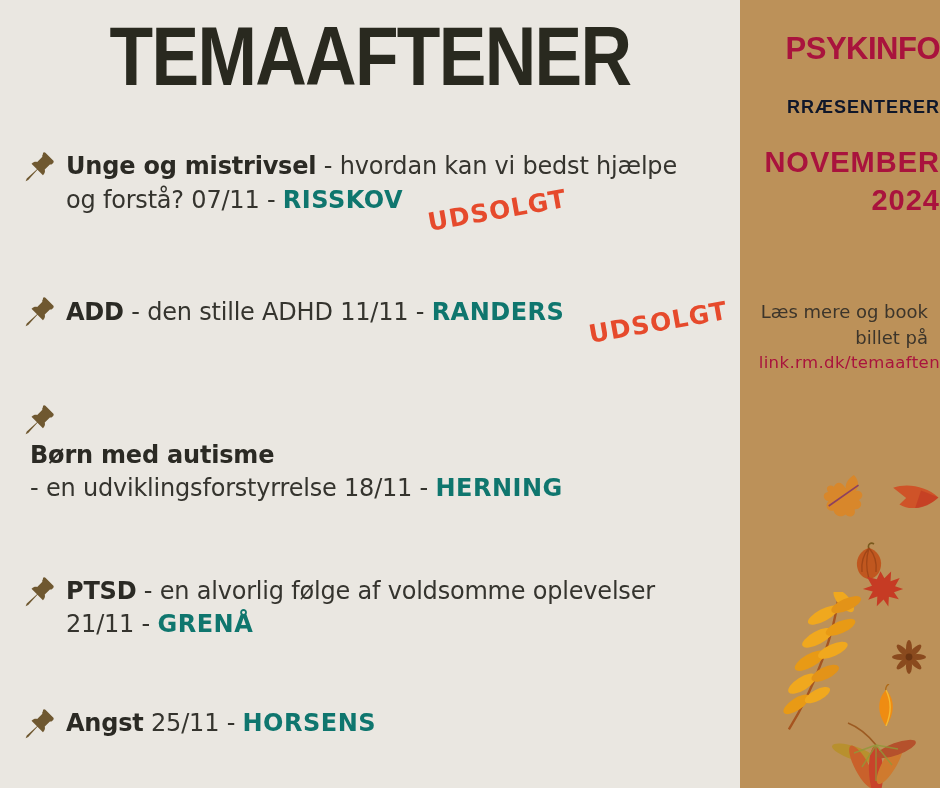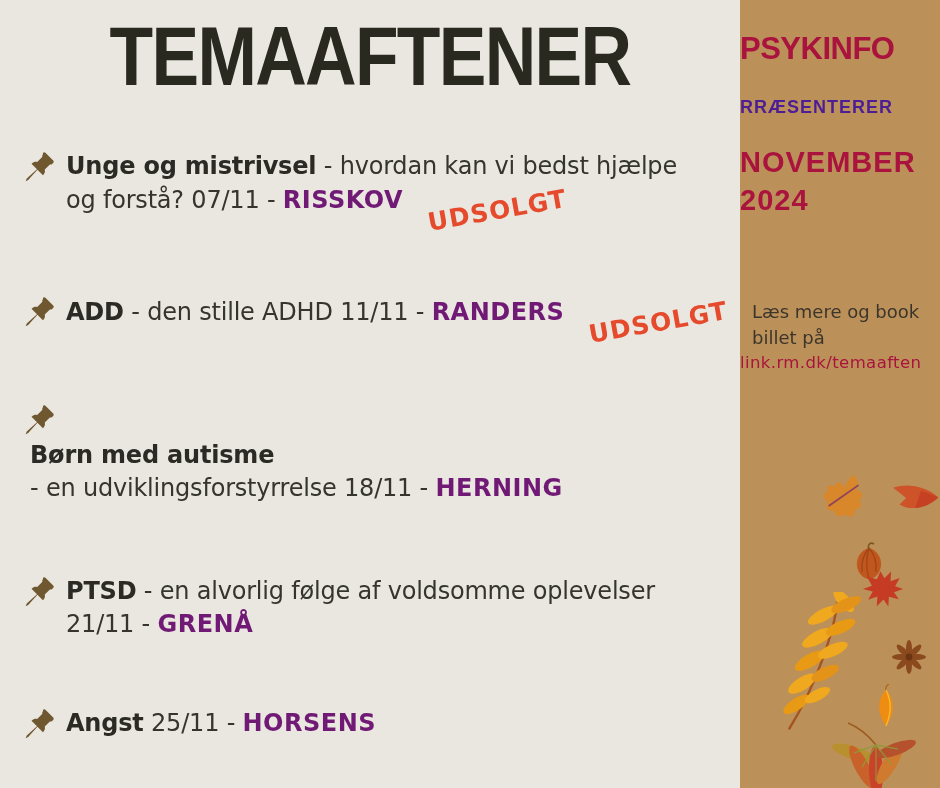--- a/index.html
+++ b/index.html
@@ -18,36 +18,36 @@
   .events{position:absolute;top:150px;left:20px;width:690px;}
   .event{display:flex;align-items:flex-start;}
   .event:nth-of-type(1){margin-bottom:78px;}
   .event:nth-of-type(2){margin-bottom:72px;}
   .event:nth-of-type(3){margin-bottom:70px;flex-direction:column;}
   .event:nth-of-type(4){margin-bottom:66px;}
   .pin{flex:0 0 auto;width:36px;height:36px;margin-top:0;}
   .pin svg{width:36px;height:36px;display:block;}
   .event-text{margin-left:10px;font-size:24px;line-height:33px;color:#35342e;letter-spacing:-.2px;white-space:nowrap;}
   .event-text b{font-weight:700;color:#2b2a24;}
-  .loc{color:#701a75;font-weight:700;letter-spacing:.5px;}
+  .loc{color:#0f766e;font-weight:700;letter-spacing:.5px;}
   .udsolgt{
     display:inline-block;color:#e64a2c;font-weight:700;font-size:25px;letter-spacing:1px;
     transform:rotate(-10deg);position:relative;top:11px;margin-left:24px;
   }
   
   .sidebar{
     position:absolute;right:0;top:0;width:200px;height:788px;background:#bc9159;
-    text-align:left;
+    text-align:right;
   }
   .brand{
     margin-top:30px;color:#a9133d;font-family:"Liberation Sans",sans-serif;
     font-weight:900;font-size:31px;line-height:38px;letter-spacing:-.5px;
   }
   .presents{
-    margin-top:29px;color:#4c1d95;font-family:"Liberation Sans",sans-serif;
+    margin-top:29px;color:#0f172a;font-family:"Liberation Sans",sans-serif;
     font-weight:700;font-size:18px;letter-spacing:1px;
   }
   .month{
     margin-top:25px;color:#a9133d;font-family:"Liberation Sans",sans-serif;
     font-weight:700;font-size:29px;line-height:38px;letter-spacing:1px;
   }
   .booking{
     margin-top:80px;padding:0 12px;color:#3c352b;font-size:18px;line-height:26px;
   }
   .link{

